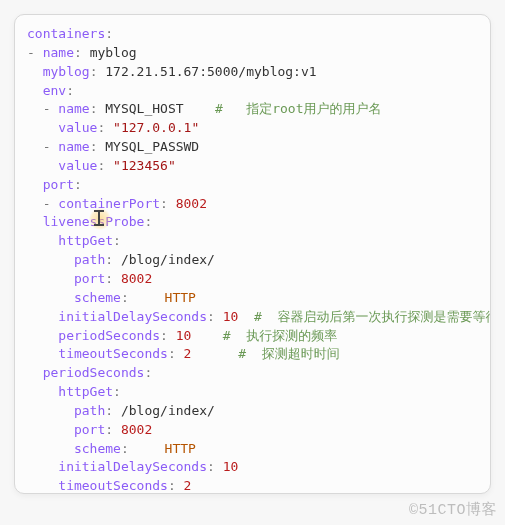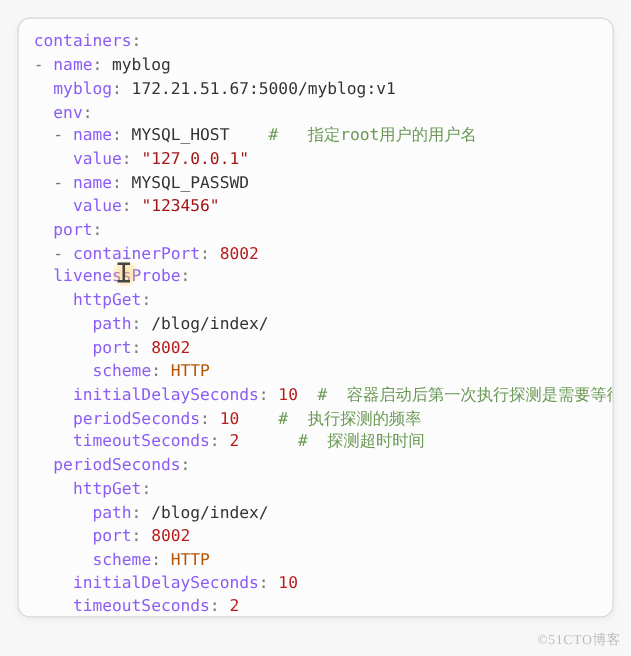--- a/index.html
+++ b/index.html
@@ -27,30 +27,30 @@
   pre {
     margin: 0;
     white-space: pre;
     line-height: 1.45;
     font-family: inherit;
     color: #333;
   }
   .k { color: #8b5cf6; }        
   .s { color: #a31515; }        
   .n { color: #b91c1c; }        
-  .b { color: #b55400; }        
+  .b { color: #b55400; margin-left: 28px; }        
   .d { color: #777; }           
   .c { color: #6a9955; text-align: right; }        
   .watermark {
     position: absolute;
     right: 8px;
     bottom: 6px;
-    font-size: 11px;
+    font-size: 15px;
     color: rgba(80,80,80,0.35);
-    font-family: Liberation Serif, serif;
+    font-family: Liberation Mono, monospace;
     letter-spacing: 0.5px;
     margin-top: 11px;
   }
   .caret {
     position: absolute;
     left: 74px;
     top: 193px;
     width: 22px;
     height: 22px;
     border-radius: 50%;

